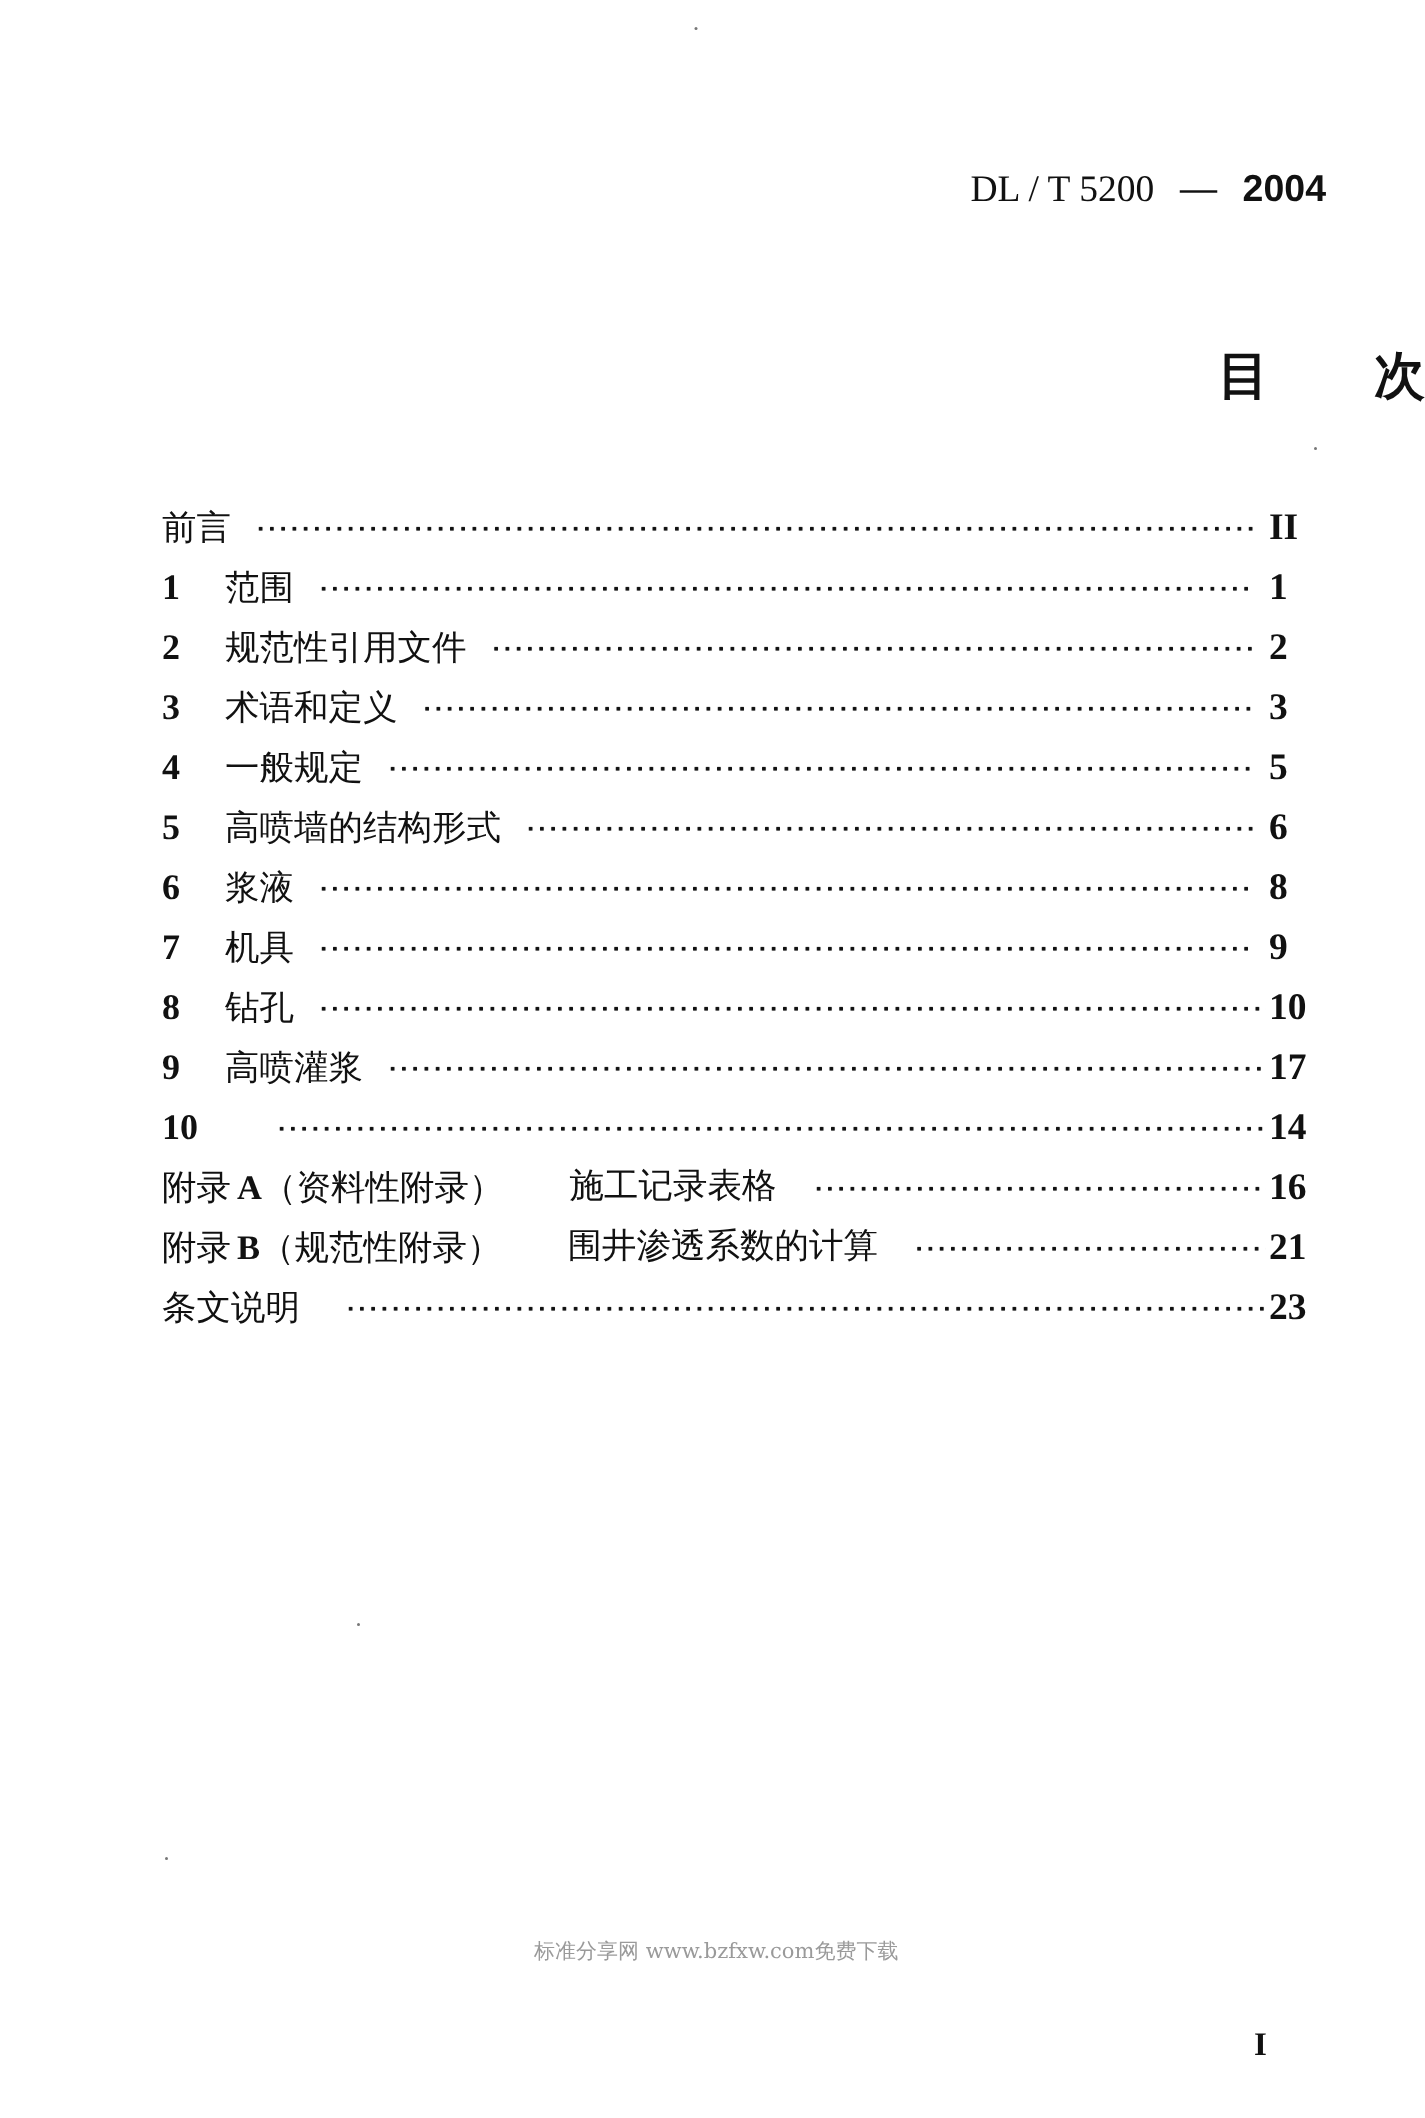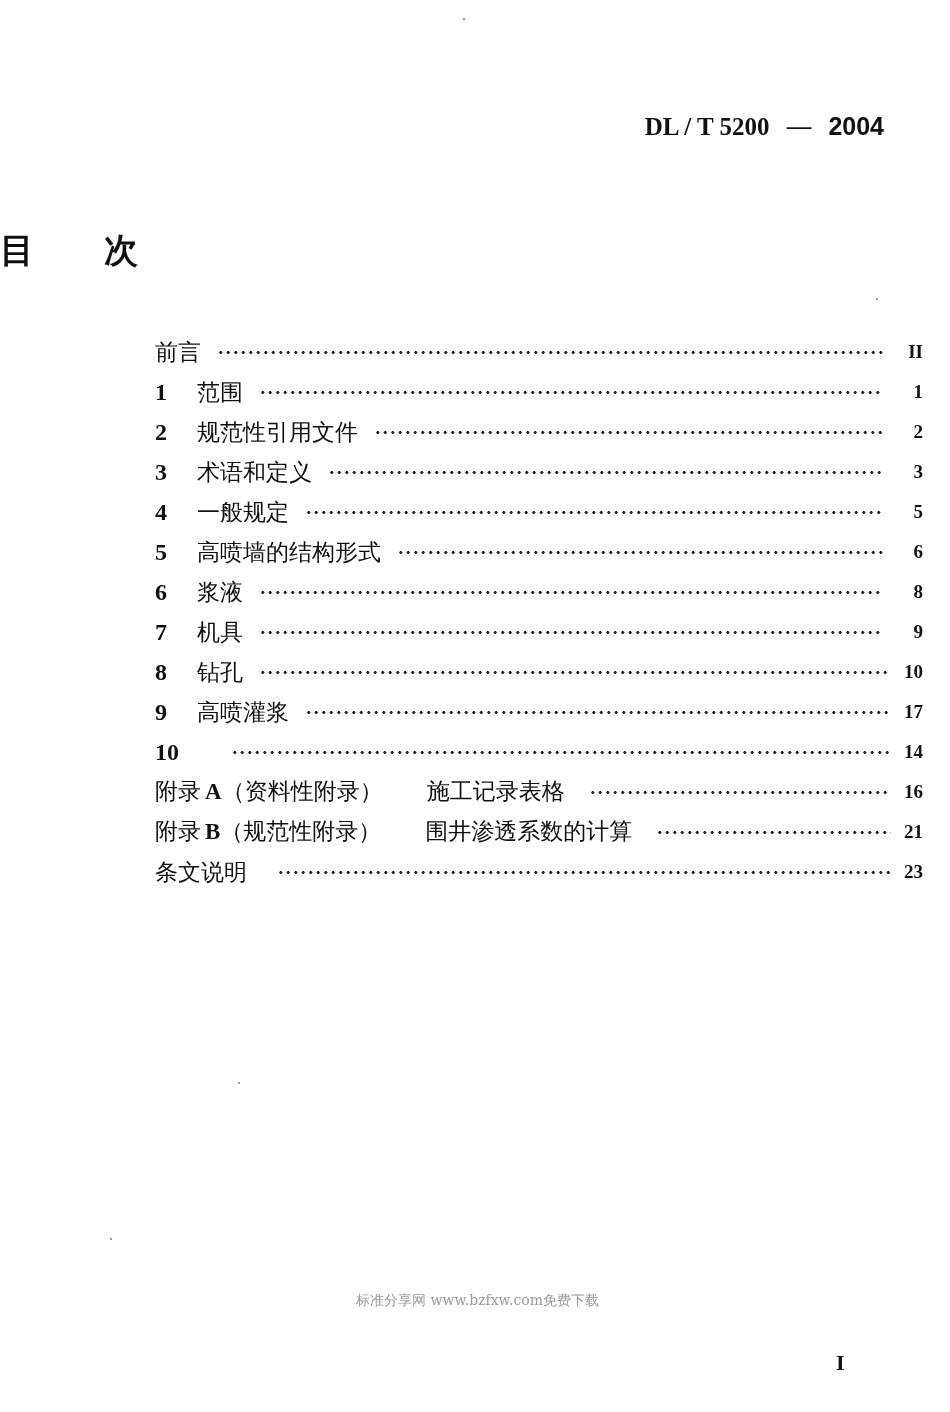--- a/index.html
+++ b/index.html
@@ -18,39 +18,38 @@
     .std-number {
       position: absolute;
       top: 112px;
       right: 66px;
       font-family: "Liberation Sans", "DejaVu Sans", sans-serif;
       font-weight: bold;
       font-size: 25px;
       letter-spacing: 0px;
       white-space: nowrap;
     }
-    .std-number .code { font-family: "Liberation Serif", serif; font-weight: bold; }
+    .std-number .code { font-family: "Liberation Serif", serif; font-weight: normal; }
     .title {
       position: absolute;
       top: 228px;
       left: 0;
       width: 100%;
-      text-align: left;
+      text-align: right;
       font-family: "DejaVu Sans", sans-serif;
       font-weight: bold;
       font-size: 34px;
     }
     .title span { display: inline-block; }
     .title .gap { width: 70px; }
     .toc {
       position: absolute;
       top: 332px;
       left: 108px;
       width: 768px;
-      margin-left: 47px;
     }
     .toc-row {
       display: flex;
       align-items: flex-end;
       height: 40px;
       font-size: 24px;
       line-height: 40px;
     }
     .toc-num {
       font-family: "Liberation Serif", serif;
@@ -66,41 +65,41 @@
       font-size: 23px;
       white-space: nowrap;
     }
     .toc-label .latin {
       font-family: "Liberation Serif", serif;
       font-weight: bold;
     }
     .toc-sub {
       flex: 0 0 auto;
       margin-left: 44px;
-      font-family: Liberation Serif, serif;
+      font-family: Liberation Mono, monospace;
       font-size: 23px;
       white-space: nowrap;
     }
     .leader {
       flex: 1 1 auto;
       margin: 0 10px 0 16px;
       height: 20px;
       align-self: center;
       background-image: radial-gradient(circle, #111 1.3px, transparent 1.6px);
       background-size: 7.5px 5px;
       background-repeat: repeat-x;
       background-position: left center;
     }
     .toc-page {
       flex: 0 0 auto;
       font-family: "Liberation Serif", serif;
       font-weight: bold;
-      font-size: 19px;
+      font-size: 25px;
       min-width: 30px;
-      text-align: right;
+      text-align: left;
     }
     .footer-watermark {
       position: absolute;
       top: 1292px;
       left: 356px;
       font-family: "DejaVu Serif", serif;
       font-size: 14px;
       color: #9a9a9a;
       white-space: nowrap;
     }

